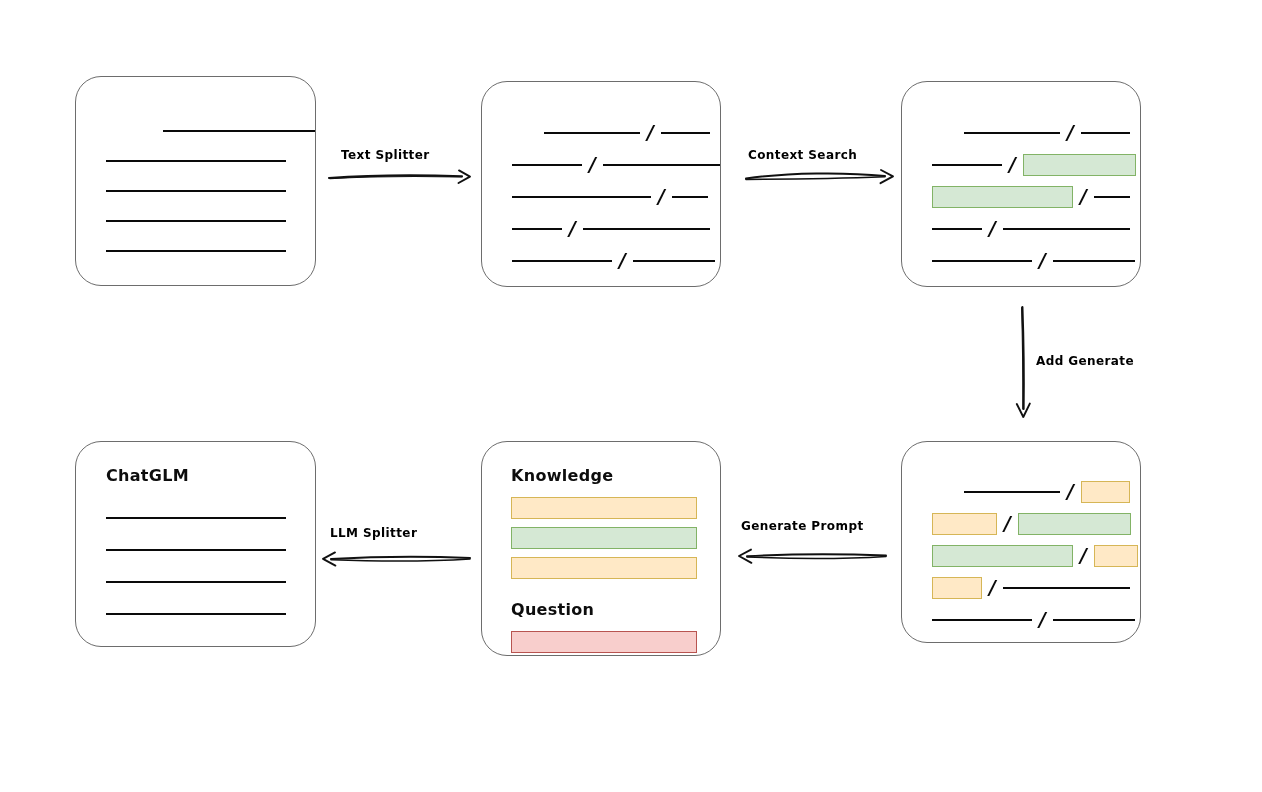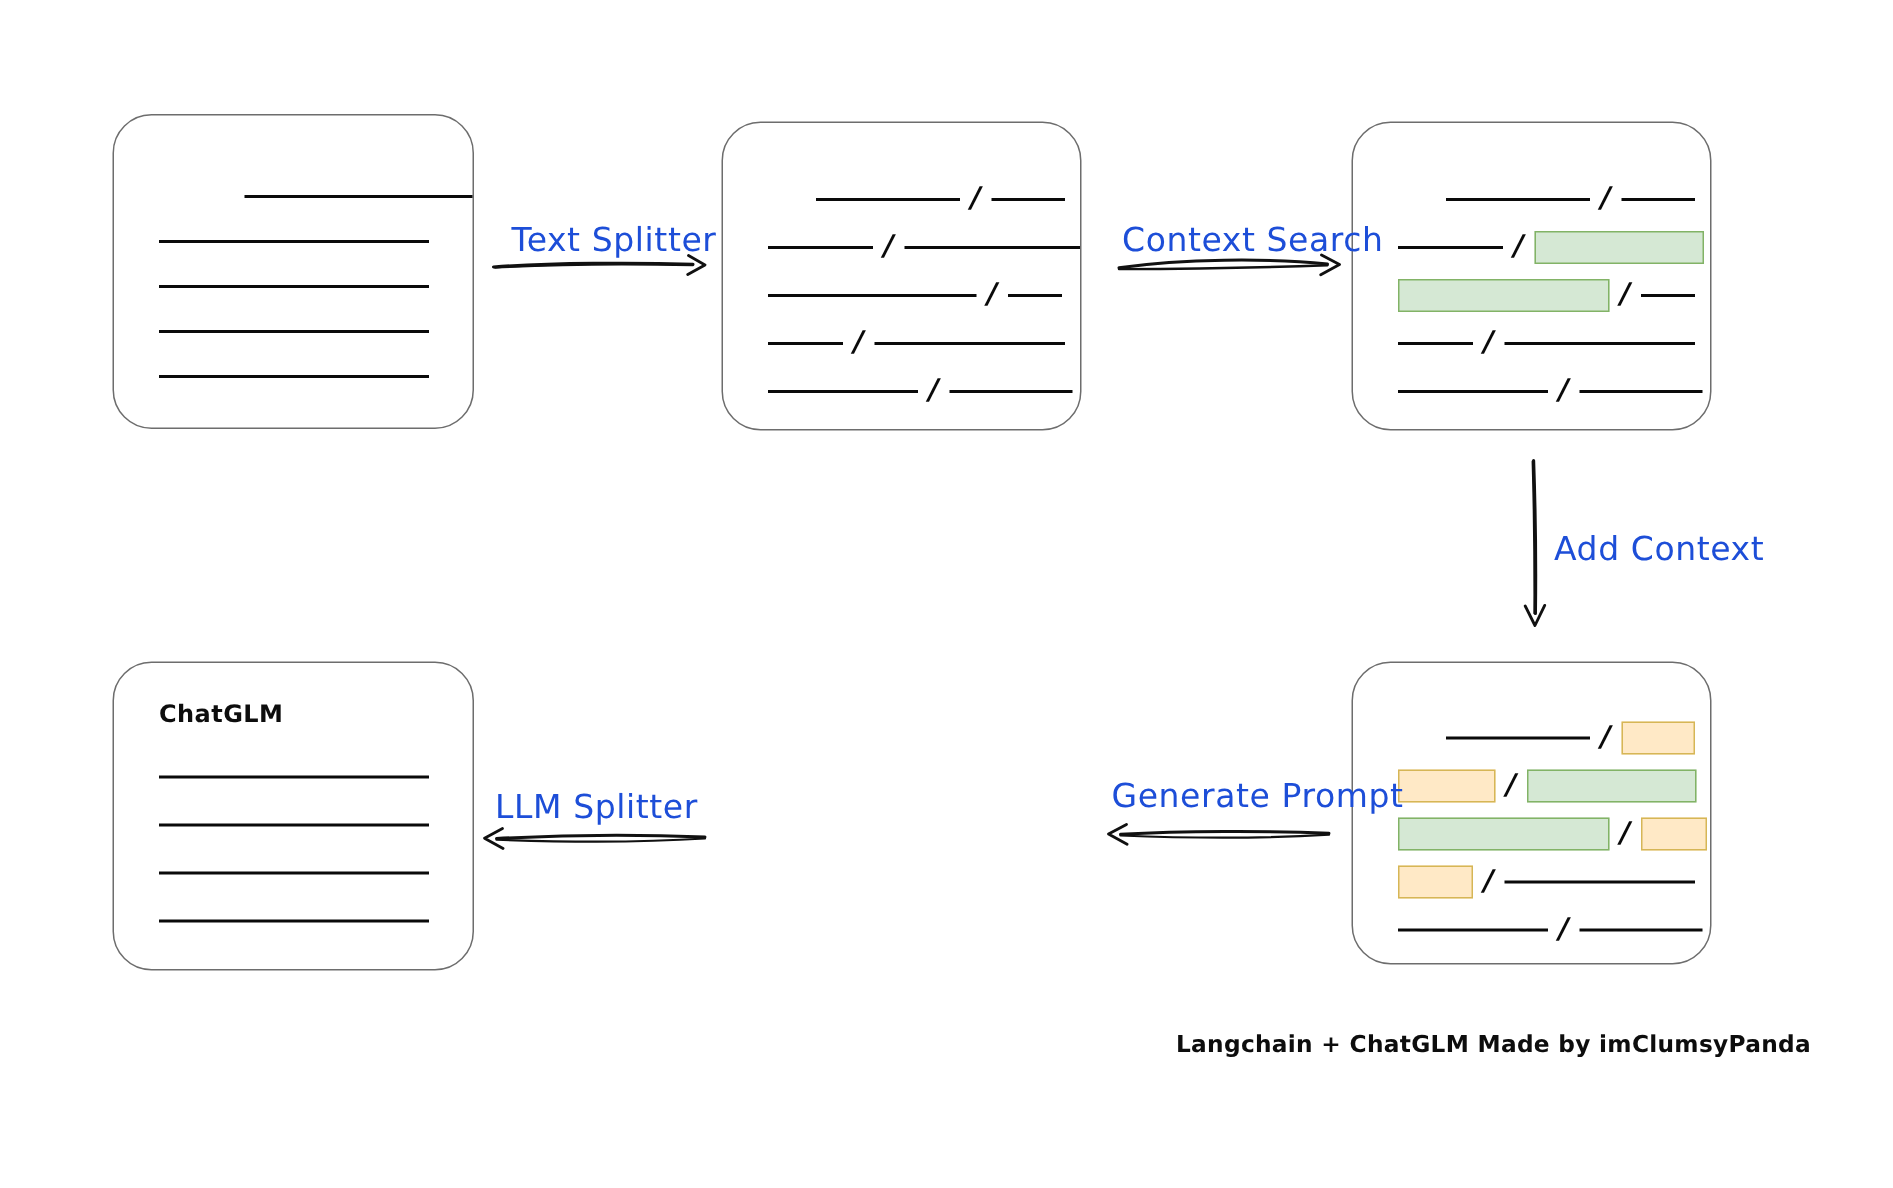--- a/index.html
+++ b/index.html
@@ -67,24 +67,24 @@
     vertical-align: middle;
   }
   .bar.green  { background: #d5e8d4; border-color: #82b366; }
   .bar.yellow { background: #ffe9c6; border-color: #d6b656; }
   .bar.red    { background: #f8cecc; border-color: #b85450; }
 
   
   .hand {
     position: absolute;
     font-family: "DejaVu Sans", sans-serif;
-    font-size: 22px;
-    font-weight: 400;
+    font-size: 12px;
+    font-weight: 700;
     letter-spacing: 0.4px;
-    color: #1d4ed8;
+    color: #000000;
     white-space: nowrap;
   }
   .card-title {
     position: absolute;
     font-family: "DejaVu Sans", sans-serif;
     font-size: 16px;
     font-weight: 600;
     letter-spacing: 0.3px;
     color: #0d0d0d;
     white-space: nowrap;
@@ -201,20 +201,36 @@
         <span class="slash" style="margin-left: 7px; margin-right: 7px;">/</span>
         <span class="seg" style="width: 127px;"></span>
       </div>
       <div class="row" style="left: 30px; top: 168px;">
         <span class="seg" style="width: 100px;"></span>
         <span class="slash" style="margin-left: 7px; margin-right: 7px;">/</span>
         <span class="seg" style="width: 82px;"></span>
       </div>
     </div>
 
+  <div class="card" id="card-prompt" style="left:481px; top:441px; width:240px; height:215px;">
+      <div class="card-title" style="left: 29px; top: 24px;">Knowledge</div>
+      <div class="row" style="left: 29px; top: 56px;">
+        <span class="bar yellow" style="width: 186px;"></span>
+      </div>
+      <div class="row" style="left: 29px; top: 86px;">
+        <span class="bar green" style="width: 186px;"></span>
+      </div>
+      <div class="row" style="left: 29px; top: 116px;">
+        <span class="bar yellow" style="width: 186px;"></span>
+      </div>
+      <div class="card-title" style="left: 29px; top: 158px;">Question</div>
+      <div class="row" style="left: 29px; top: 190px;">
+        <span class="bar red" style="width: 186px;"></span>
+      </div>
+    </div>
 
   <div class="card" id="card-answer" style="left:75px; top:441px; width:241px; height:206px;">
       <div class="row" style="left: 30px; top: 66px;">
         <span class="seg" style="width: 180px;"></span>
       </div>
       <div class="row" style="left: 30px; top: 98px;">
         <span class="seg" style="width: 180px;"></span>
       </div>
       <div class="row" style="left: 30px; top: 130px;">
         <span class="seg" style="width: 180px;"></span>
@@ -233,36 +249,35 @@
     <path d="M131,5.4 L142,11.6 L130.5,18" stroke="#111" stroke-width="1.9" fill="none" stroke-linejoin="round" stroke-linecap="round"></path>
   </svg>
 
   <div class="hand" style="left:748px; top:148px;">Context Search</div>
   <svg class="arrow-svg" style="left:744px; top:165px;" width="152" height="24" viewBox="0 0 152 24">
     <path d="M2,13.5 C45,7.5 100,7.0 141,11.0" stroke="#111" stroke-width="2.0" fill="none" stroke-linecap="round"></path>
     <path d="M2,14.4 C48,14.2 104,13.2 141,11.8" stroke="#111" stroke-width="1.6" fill="none" stroke-linecap="round"></path>
     <path d="M137,5.0 L149,11.4 L136.5,18.2" stroke="#111" stroke-width="1.9" fill="none" stroke-linejoin="round" stroke-linecap="round"></path>
   </svg>
 
-  <div class="hand" style="left:1036px; top:354px;">Add Context</div>
+  <div class="hand" style="left:1036px; top:354px;">Add Generate</div>
   <svg class="arrow-svg" style="left:1010px; top:305px;" width="28" height="115" viewBox="0 0 28 115">
     <path d="M12.4,2 C13.6,36 14.0,74 13.6,104" stroke="#111" stroke-width="2.1" fill="none" stroke-linecap="round"></path>
     <path d="M11.6,2.6 C12.6,37 12.9,75 12.8,104" stroke="#111" stroke-width="1.1" fill="none" stroke-linecap="round"></path>
     <path d="M6.8,99 L13.3,112 L19.8,98.6" stroke="#111" stroke-width="1.9" fill="none" stroke-linejoin="round" stroke-linecap="round"></path>
   </svg>
 
   <div class="hand" style="left:741px; top:519px;">Generate Prompt</div>
   <svg class="arrow-svg" style="left:736px; top:545px;" width="152" height="24" viewBox="0 0 152 24">
     <path d="M150,10.5 C108,8.8 52,9.0 11,11.2" stroke="#111" stroke-width="2.0" fill="none" stroke-linecap="round"></path>
     <path d="M150,11.4 C106,14.2 50,13.6 11,12.0" stroke="#111" stroke-width="1.5" fill="none" stroke-linecap="round"></path>
     <path d="M15,4.6 L3,11.0 L15.4,17.8" stroke="#111" stroke-width="1.9" fill="none" stroke-linejoin="round" stroke-linecap="round"></path>
   </svg>
 
   <div class="hand" style="left:330px; top:526px;">LLM Splitter</div>
   <svg class="arrow-svg" style="left:320px; top:548px;" width="152" height="24" viewBox="0 0 152 24">
     <path d="M150,10.0 C108,8.4 52,8.8 11,11.0" stroke="#111" stroke-width="2.0" fill="none" stroke-linecap="round"></path>
     <path d="M150,11.0 C106,13.8 50,13.2 11,11.8" stroke="#111" stroke-width="1.5" fill="none" stroke-linecap="round"></path>
     <path d="M15,4.4 L3,10.8 L15.4,17.6" stroke="#111" stroke-width="1.9" fill="none" stroke-linejoin="round" stroke-linecap="round"></path>
   </svg>
 
-  <div class="caption" style="left:784px; top:687px;">Langchain + ChatGLM Made by imClumsyPanda</div>
 
 </div>
 
 </body></html>

